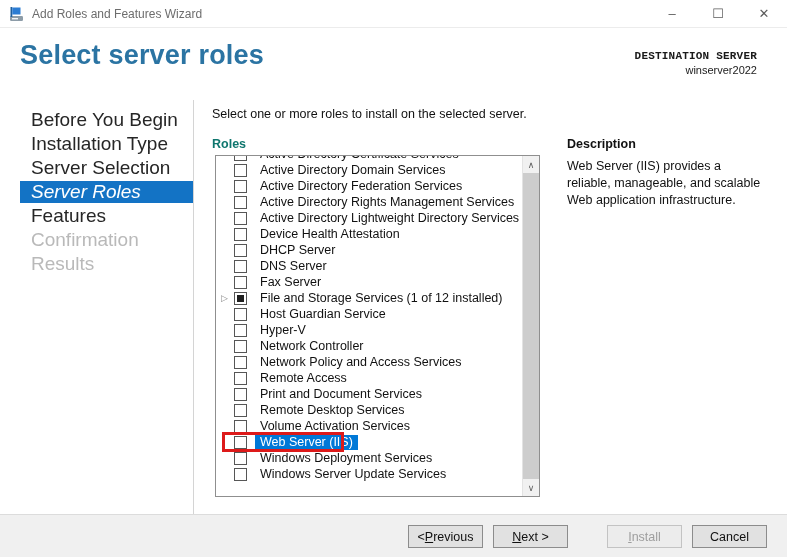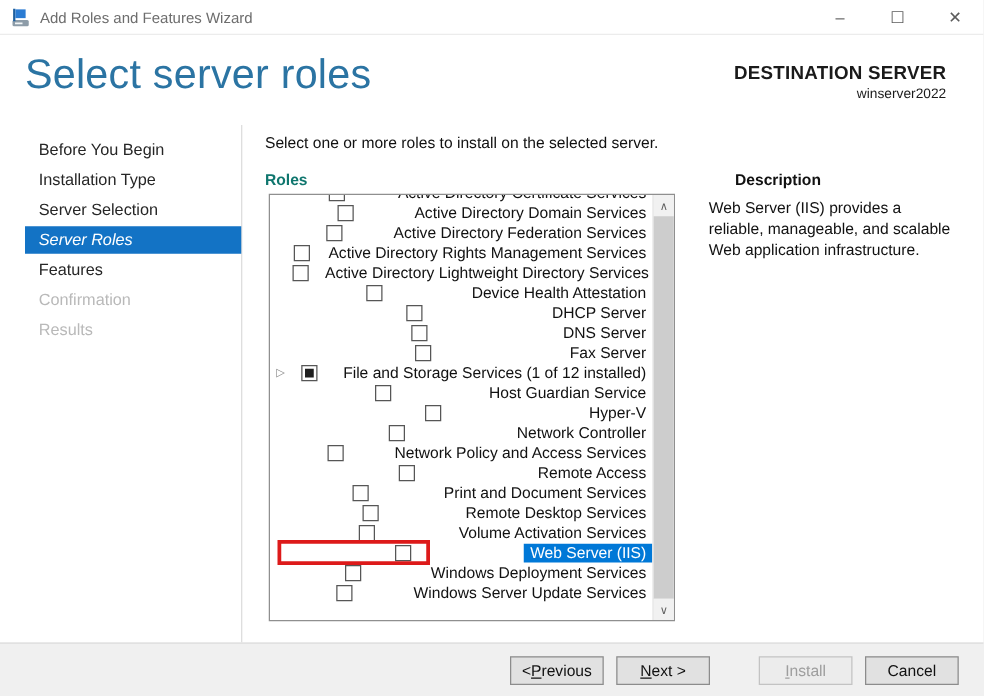--- a/index.html
+++ b/index.html
@@ -9,42 +9,42 @@
 
   
   .titlebar { position:absolute; top:0; left:0; right:0; height:28px; background:#fff; border-bottom:1px solid #ececec; display:flex; align-items:center; }
   .title-icon { margin-left:9px; width:16px; height:16px; flex:none; }
   .title-text { margin-left:7px; font-size:12px; color:#6d6d6d; }
   .win-controls { margin-left:auto; display:flex; height:100%; }
   .win-btn { width:46px; height:100%; display:flex; align-items:center; justify-content:center; color:#5c5c5c; font-size:13px; }
 
   
   .header { position:absolute; top:28px; left:0; right:0; height:72px; background:#fff; }
-  .page-title { position:absolute; left:20px; top:12px; font-size:33px; font-weight:400; color:#2b74a3; letter-spacing:0.2px; }
+  .page-title { position:absolute; left:20px; top:12px; font-size:27px; font-weight:700; color:#2b74a3; letter-spacing:0.2px; }
   .dest { position:absolute; right:30px; top:22px; text-align:right; color:#1a1a1a; }
-  .dest .dest-label { font-size:15px; font-weight:bold; letter-spacing:0.2px; }
+  .dest .dest-label { font-size:11px; font-weight:bold; letter-spacing:0.2px;font-family:Liberation Mono, monospace; }
   .dest .dest-server { font-size:11px; margin-top:2px; }
 
   
   .nav { position:absolute; left:0; top:100px; width:194px; bottom:43px; border-right:1px solid #d4d4d4; padding-top:9px; }
-  .nav-item { height:22px; line-height:22px; padding-left:31px; margin-bottom:2px; font-size:13px; color:#262626; cursor:default; white-space:nowrap; }
+  .nav-item { height:22px; line-height:22px; padding-left:31px; margin-bottom:2px; font-size:19px; color:#262626; cursor:default; white-space:nowrap; }
   .nav-item.selected { background:var(--nav-selected-bg,#1373c5); color:#fff; margin-left:20px; padding-left:11px;font-style:italic; }
   .nav-item.disabled { color:#b9b9b9; }
 
   
   .content { position:absolute; left:194px; top:100px; right:0; bottom:43px; background:#fff; }
   .intro { position:absolute; left:18px; top:7px; font-size:12.5px; color:#111; }
   .roles-label { position:absolute; left:18px; top:37px; font-size:12.5px; font-weight:bold; color:#0f766e; }
-  .desc-heading { position:absolute; left:394px; top:37px; font-size:12.5px; font-weight:bold; color:#111; }
+  .desc-heading { position:absolute; left:373px; top:37px; font-size:12.5px; font-weight:bold; color:#111; }
   .desc-text { position:absolute; left:373px; top:58px; width:200px; font-size:12.5px; line-height:17px; color:#111; }
 
   
   .listbox { position:absolute; left:21px; top:55px; width:325px; height:342px; border:1px solid #8f8f8f; background:#fff; }
   .list-viewport { position:absolute; left:0; top:0; right:17px; bottom:0; overflow:hidden; padding-top:2px; }
-  .role-row { position:relative; display:flex; align-items:center; height:16px; padding-left:5px; font-size:12.5px; color:#111; white-space:nowrap;justify-content:space-between; }
+  .role-row { position:relative; display:flex; align-items:center; height:16px; padding-left:5px; font-size:12.5px; color:#111; white-space:nowrap; }
   .role-row.partial { margin-top:-12px; }
   .expander { width:13px; flex:none; font-size:9px; color:#8a8a8a; line-height:16px; }
   .cbx { position:relative; width:13px; height:13px; flex:none; border:1px solid #565656; background:#fff; margin-right:8px; }
   .cbx.indeterminate::after { content:""; position:absolute; left:2px; top:2px; right:2px; bottom:2px; background:#1f1f1f; }
   .role-label { padding:0 5px; line-height:15px; }
   .role-row.selected .role-label { background:var(--list-selection-bg,#0078d7); color:#fff; }
   .red-box { position:absolute; left:6px; top:-2px; width:122px; height:20px; border:3px solid var(--annotation-red,#dd1a1a); pointer-events:none; z-index:3; }
 
   
   .scrollbar { position:absolute; top:0; right:0; bottom:0; width:17px; background:#f1f1f1; border-left:1px solid #e3e3e3; }

